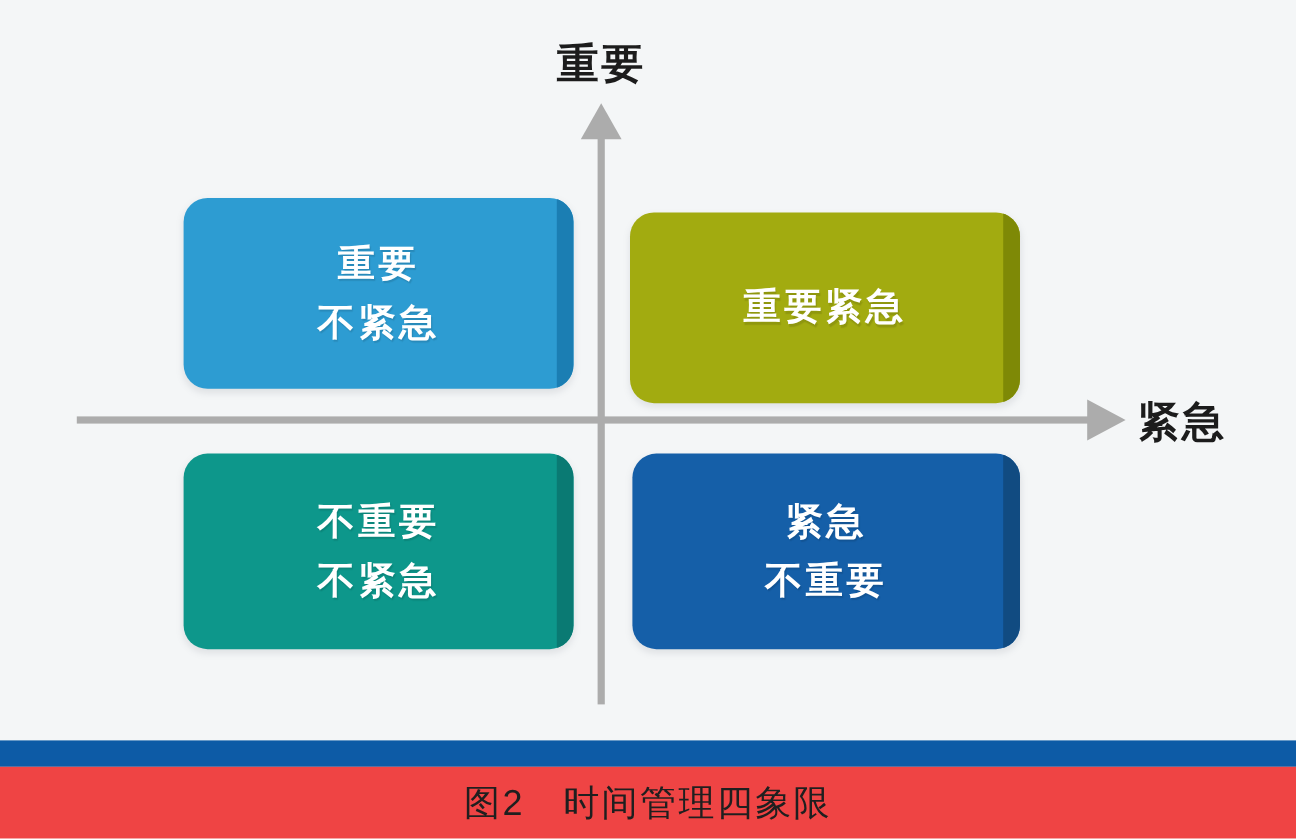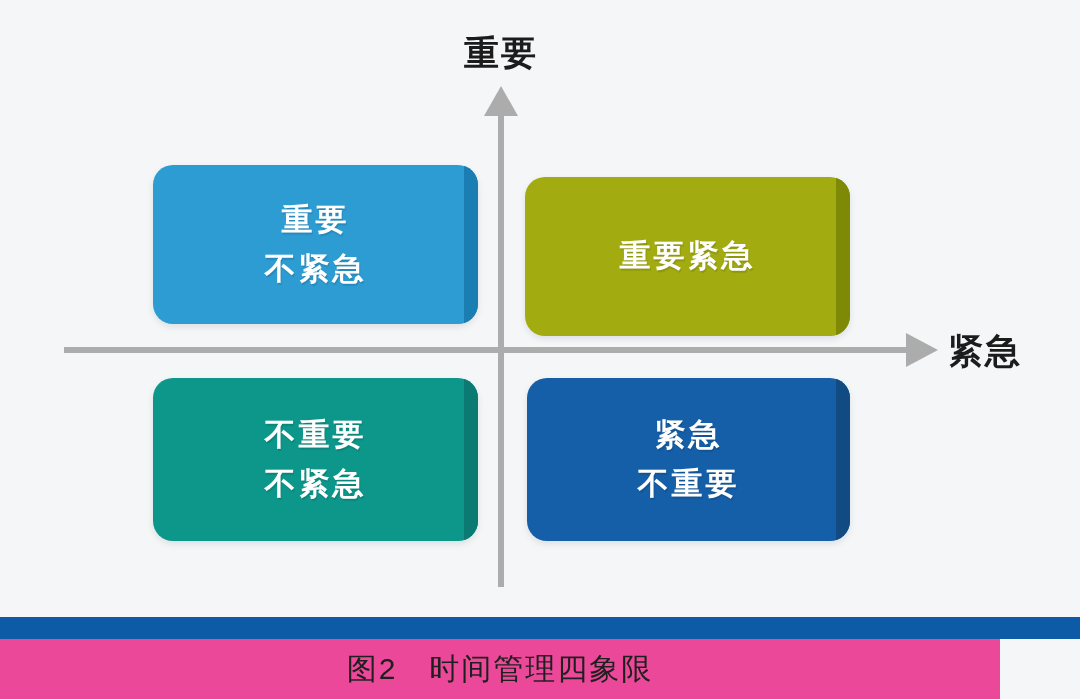--- a/index.html
+++ b/index.html
@@ -80,22 +80,22 @@
 
   
   .divider-bar {
     position: absolute;
     left: 0; top: 617px;
     width: 1080px; height: 22px;
   }
   .footer {
     position: absolute;
     left: 0; top: 639px;
-    width: 1000px; height: 60px;
-    background: #ec4899;
+    width: 1080px; height: 60px;
+    background: #ef4444;
     display: flex;
     align-items: center;
     justify-content: center;
   }
   .caption {
     font-size: 30px;
     font-weight: 500;
     color: #1F1F1F;
     letter-spacing: 2px;
     white-space: pre;

